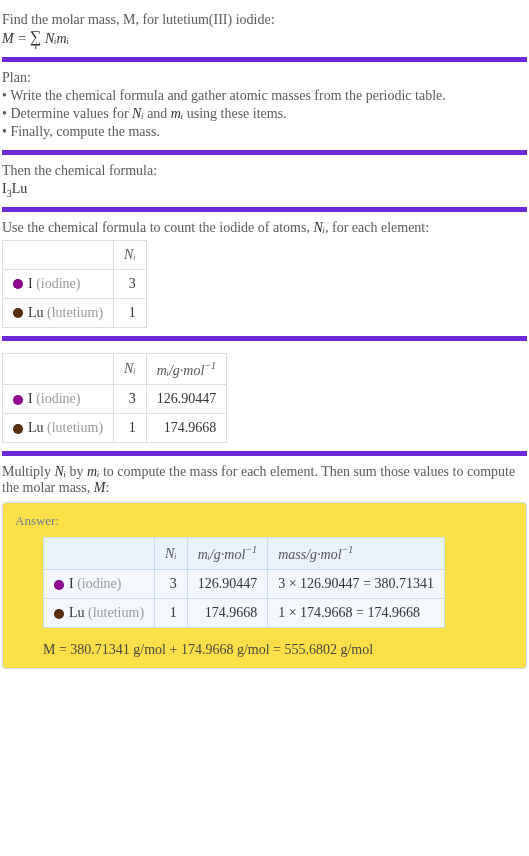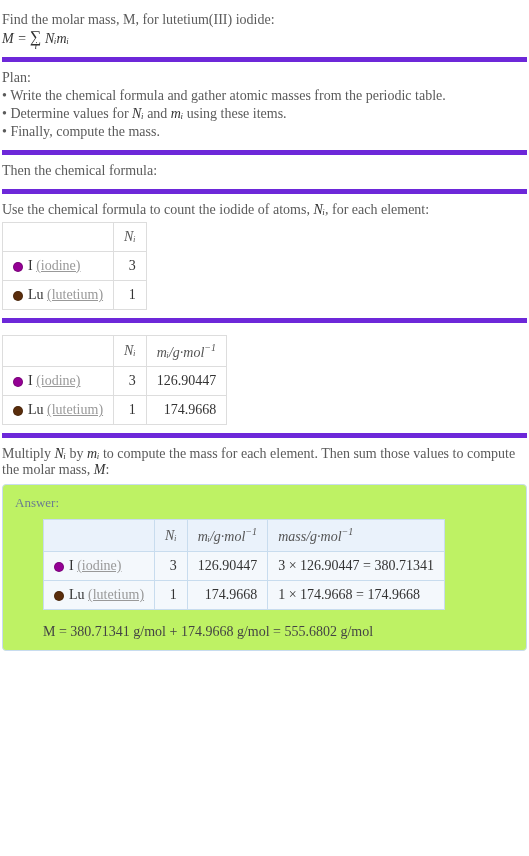--- a/index.html
+++ b/index.html
@@ -68,24 +68,23 @@
       background: #940094;
     }
     .dot-lutetium {
       background: #5a2d0c;
     }
     .element-label {
       color: #333;
     }
     .element-paren {
       color: #999;
-      text-decoration: underline;
     }
     .answer-box {
-      background: #bef264;
+      background: #fde047;
       border: 1px solid #c8dcee;
       border-radius: 4px;
       padding: 10px 12px;
       margin-top: 6px;
     }
     .answer-title {
       color: #6b7d8f;
       font-size: 13px;
       margin-bottom: 8px;
     }
@@ -137,20 +136,23 @@
   <div class="heading">Plan:</div>
   <div class="heading">• Write the chemical formula and gather atomic masses from the periodic table.</div>
   <div class="heading">
     <span>• Determine values for </span><span class="formula">Nᵢ</span><span> and </span><span class="formula">mᵢ</span><span> using these items.</span>
   </div>
   <div class="heading">• Finally, compute the mass.</div>
 </div>
 
 <div class="section">
   <div class="heading">Then the chemical formula:</div>
+  <div>
+    <span>I</span><span class="sub">3</span><span>Lu</span>
+  </div>
 </div>
 
 <div class="section">
   <div class="heading">
     <span>Use the chemical formula to count the iodide of atoms, </span><span class="formula">Nᵢ</span><span>, for each element:</span>
   </div>
   <table>
     <tbody>
         <tr>
       <th></th>

